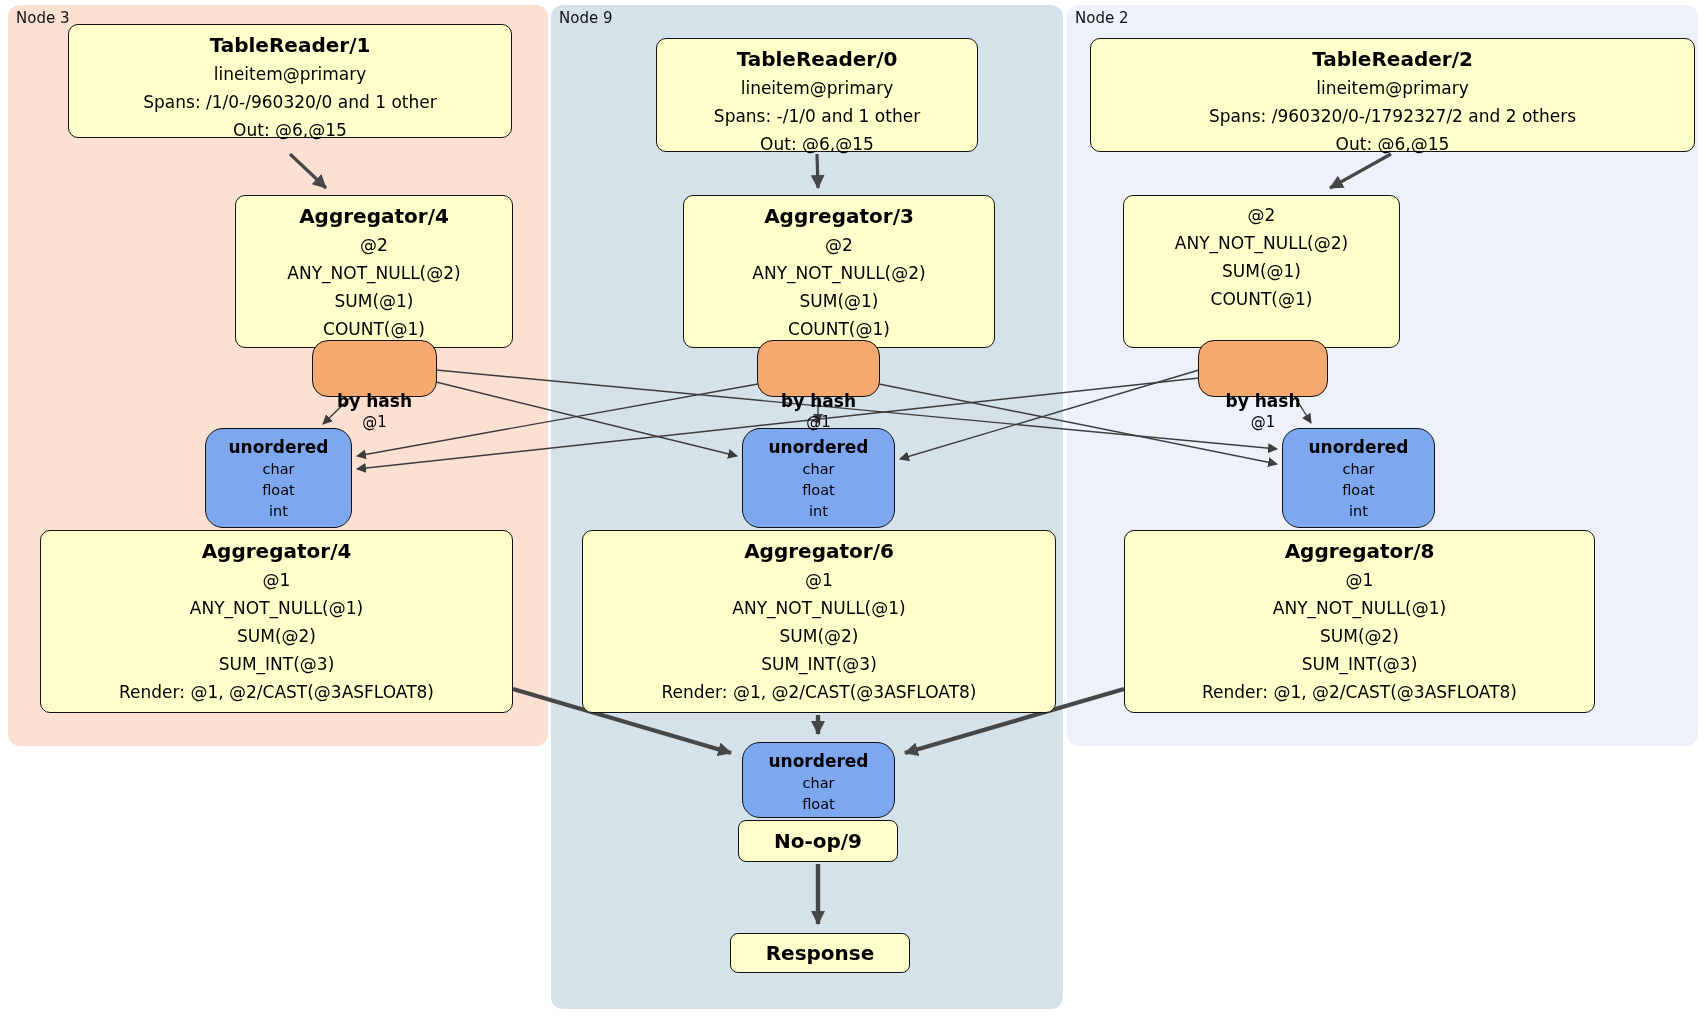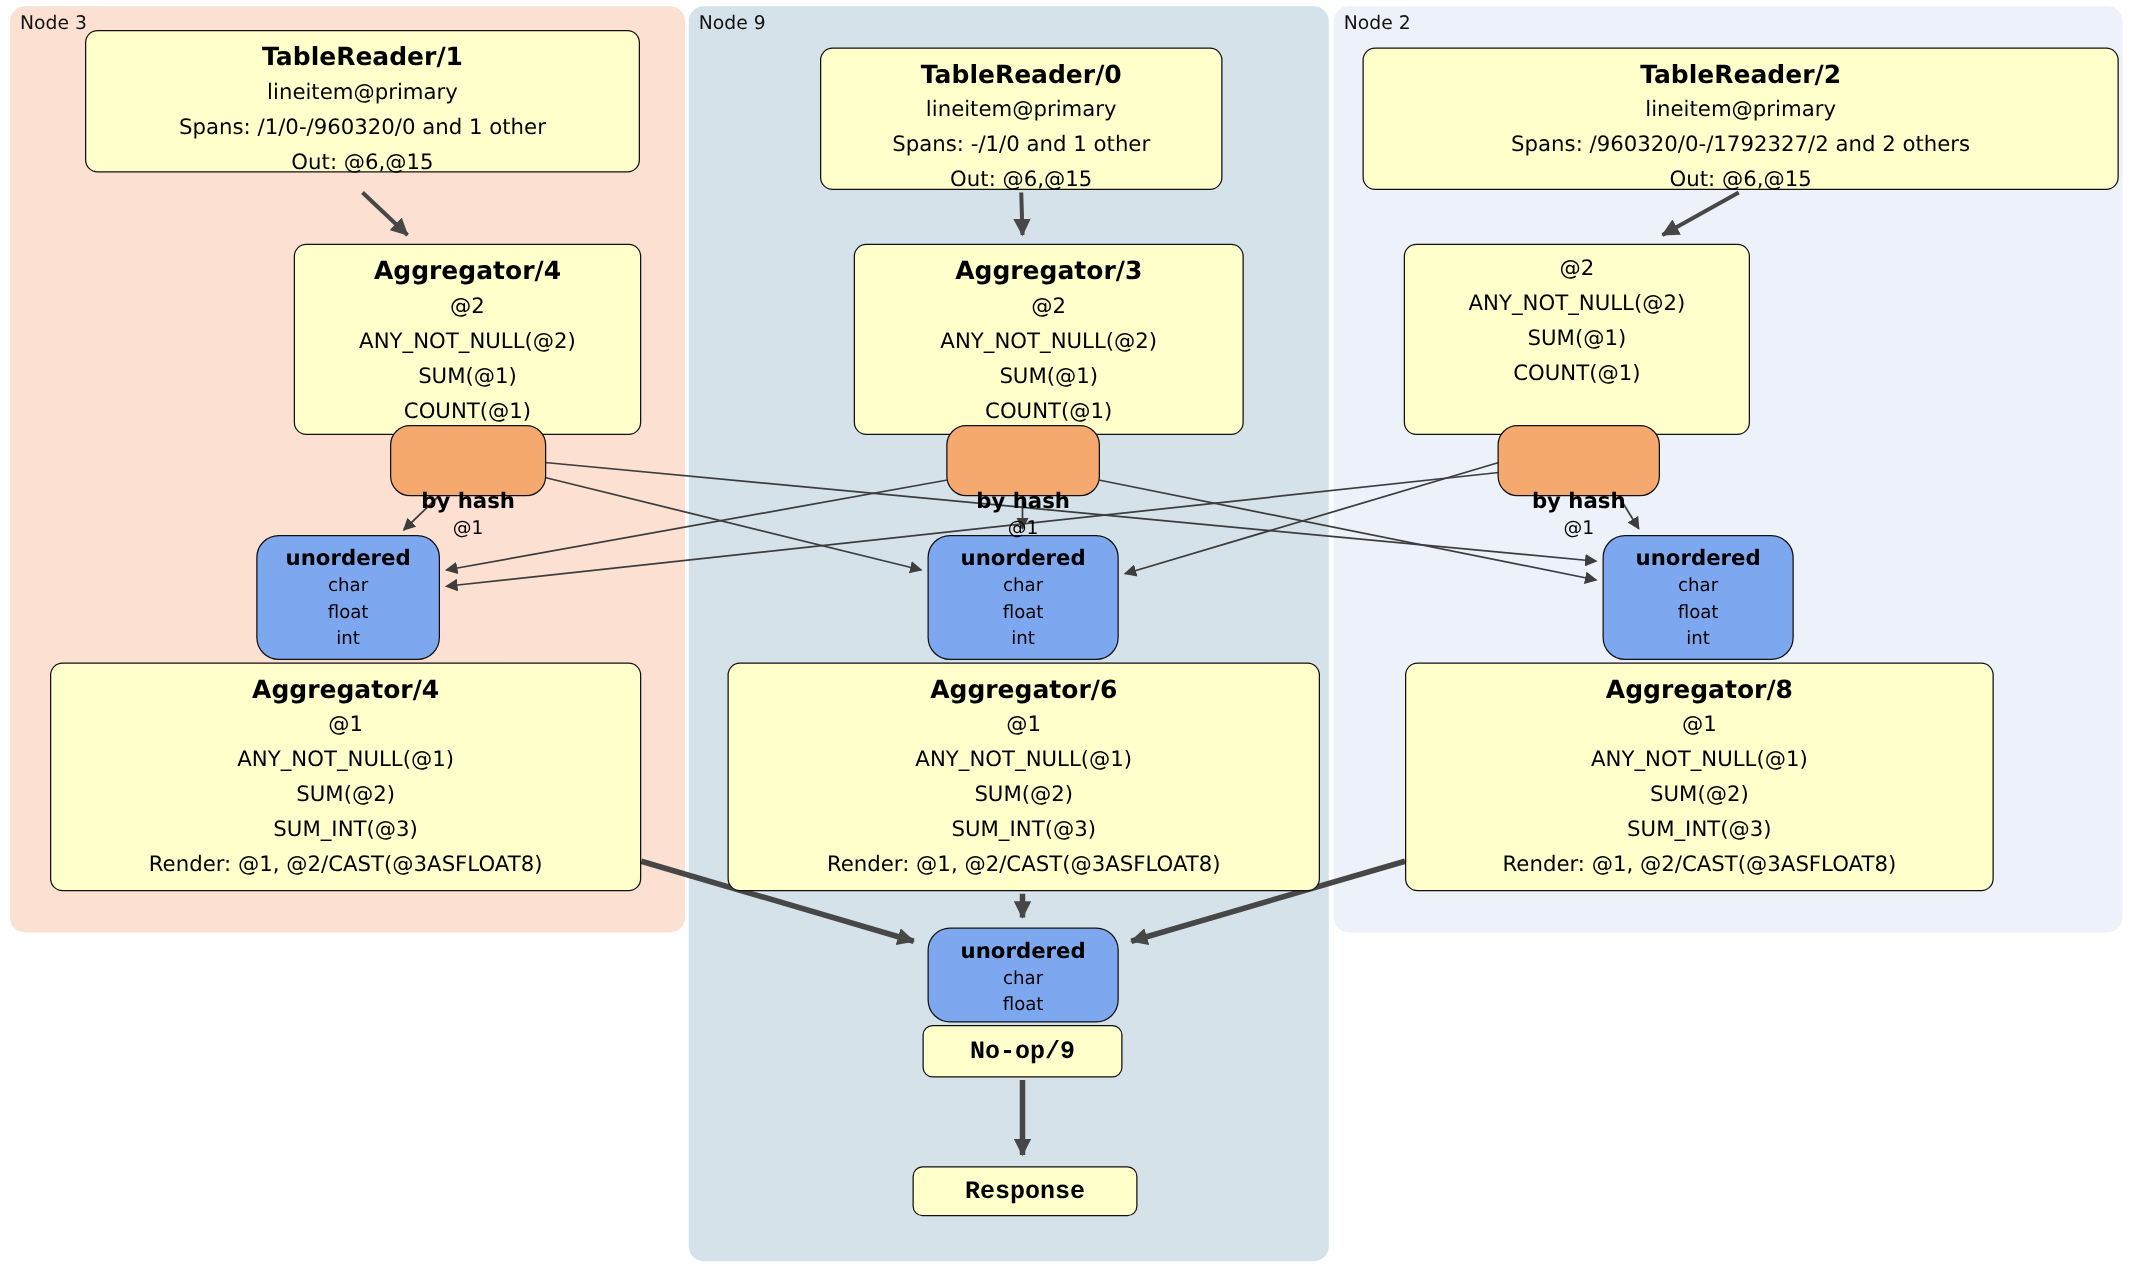--- a/index.html
+++ b/index.html
@@ -15,21 +15,21 @@
   .router{position:absolute;background:#F6A96F;border:1.6px solid #111;border-radius:16px;
           text-align:center;box-sizing:border-box;padding-top:5px;z-index:3;}
   .router .t{font-size:17px;font-weight:bold;line-height:22px;margin-top:44px;}
   .router .ln{font-size:15px;line-height:20px;}
   .sync{position:absolute;background:#7DA8F0;border:1.6px solid #111;border-radius:18px;
         text-align:center;box-sizing:border-box;padding-top:6px;z-index:2;}
   .sync .t{font-size:17px;font-weight:bold;line-height:24px;}
   .sync .ln{font-size:14.5px;line-height:21px;}
   .mini{position:absolute;background:#FFFFCC;border:1.6px solid #111;border-radius:8px;
         text-align:center;box-sizing:border-box;z-index:2;}
-  .mini .t{font-size:20px;font-weight:bold;font-family:Liberation Mono, monospace;}
+  .mini .t{font-size:20px;font-weight:bold;}
 </style>
 </head>
 <body>
 
 <div id="canvas">
 
   <div class="region" style="left:8px;top:5px;width:540px;height:741px;background:#FCE0D2;">
     <div class="region-label">Node 3</div>
   </div>
   <div class="region" style="left:551px;top:5px;width:512px;height:1004px;background:#D5E2EA;">

